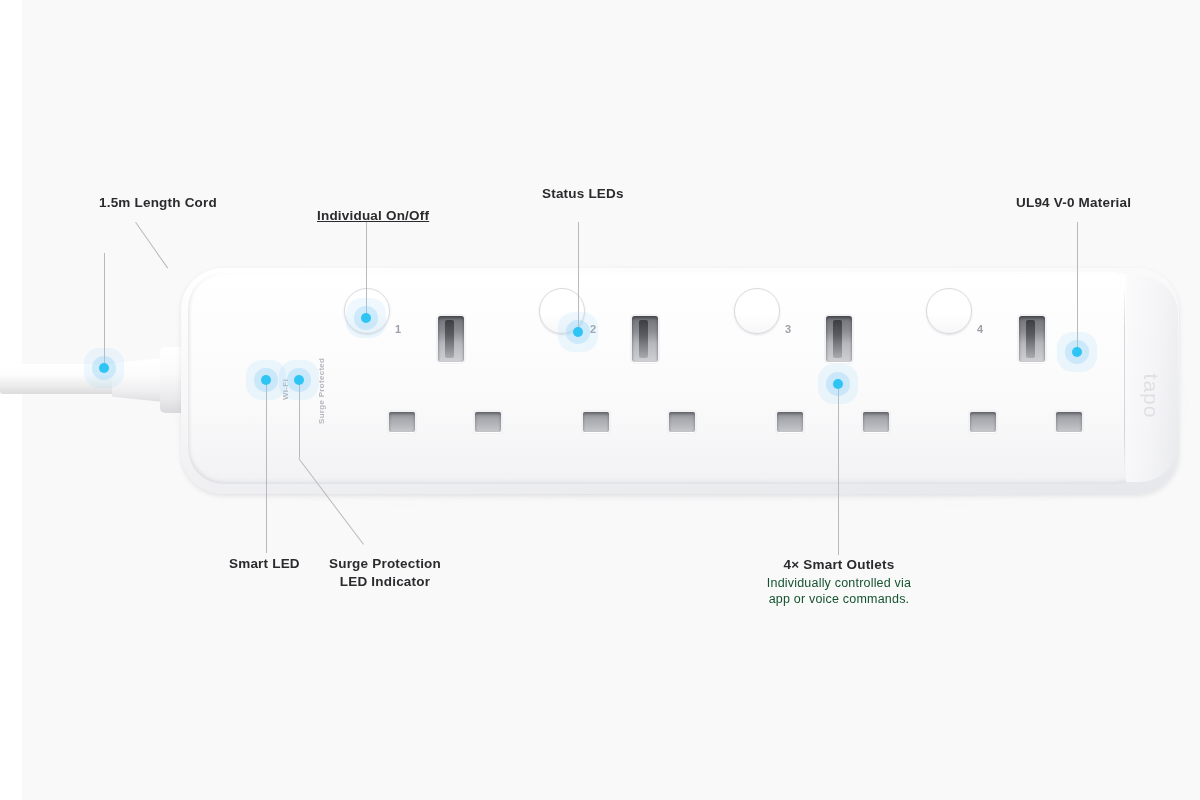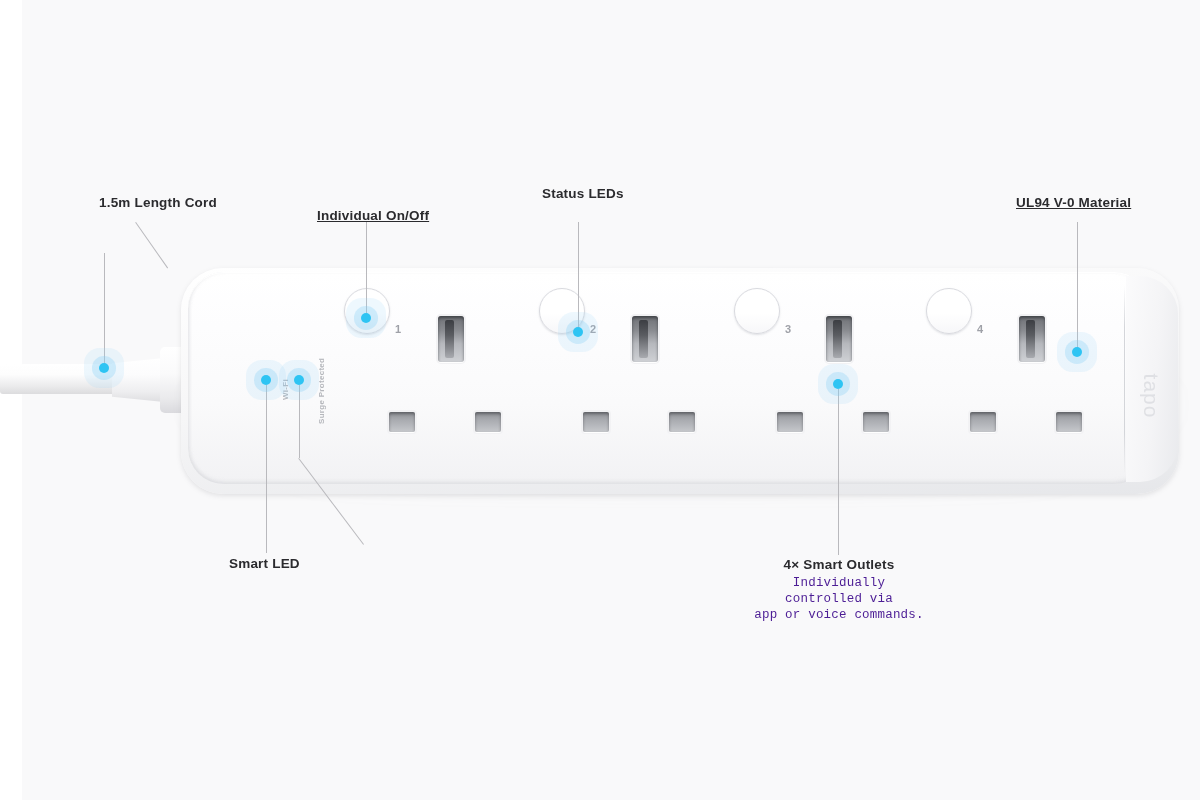--- a/index.html
+++ b/index.html
@@ -17,21 +17,21 @@
     position:absolute;
     color:#2b2b2e;
     font-size:13.5px;
     font-weight:700;
     letter-spacing:.2px;
     white-space:nowrap;
     line-height:16px;
   }
   .callout-label.multi{ white-space:normal; text-align:center; font-weight:400; }
   .callout-label.multi .hd{ font-weight:700; display:block; margin-bottom:2px; }
-  .callout-label.multi .sub{ display:block; font-size:12.5px; line-height:16px; color:#4c1d95;font-family:Liberation Mono, monospace;}
+  .callout-label.multi .sub{ display:block; font-size:12.5px; line-height:16px; color:#14532d;}
 
   
   .leader{position:absolute;background:#b9b9bd;}
   .leader.v{width:1px;}
   .leader-diag{position:absolute;height:1px;background:#b9b9bd;transform-origin:0 0;}
 
   
   .dot{
     position:absolute;width:10px;height:10px;border-radius:50%;
     background:#2ec4f3;
@@ -196,31 +196,35 @@
   <div class="dot" style="left:99px;top:363px;"></div>
 
   <div class="callout-label" style="left:317px;top:208px;text-decoration:underline;">Individual On/Off</div>
   <div class="leader v" style="left:366px;top:222px;height:96px;"></div>
   <div class="dot" style="left:361px;top:313px;"></div>
 
   <div class="callout-label" style="left:542px;top:186px;">Status LEDs</div>
   <div class="leader v" style="left:578px;top:222px;height:110px;"></div>
   <div class="dot" style="left:573px;top:327px;"></div>
 
-  <div class="callout-label" style="left:1016px;top:195px;text-decoration:underline;">UL94 V-0 Material</div>
+  <div class="callout-label" style="left:1016px;top:195px;">UL94 V-0 Material</div>
   <div class="leader v" style="left:1077px;top:222px;height:130px;"></div>
   <div class="dot" style="left:1072px;top:347px;"></div>
 
   <div class="dot" style="left:261px;top:375px;"></div>
   <div class="leader v" style="left:266px;top:385px;height:168px;"></div>
   <div class="callout-label" style="left:229px;top:556px;">Smart LED</div>
 
   <div class="dot" style="left:294px;top:375px;"></div>
   <div class="leader v" style="left:299px;top:385px;height:73px;"></div>
   <div class="leader-diag" style="left:299px;top:458px;width:108px;transform:rotate(53deg);"></div>
+  <div class="callout-label multi" style="left:323px;top:556px;width:124px;">
+    <span class="hd">Surge Protection</span>
+    <span class="hd">LED Indicator</span>
+  </div>
 
   <div class="dot" style="left:833px;top:379px;"></div>
   <div class="leader v" style="left:838px;top:389px;height:166px;"></div>
   <div class="callout-label multi" style="left:751px;top:557px;width:176px;">
     <span class="hd">4× Smart Outlets</span>
     <span class="sub">Individually controlled via</span>
     <span class="sub">app or voice commands.</span>
   </div>
 
 </div>

